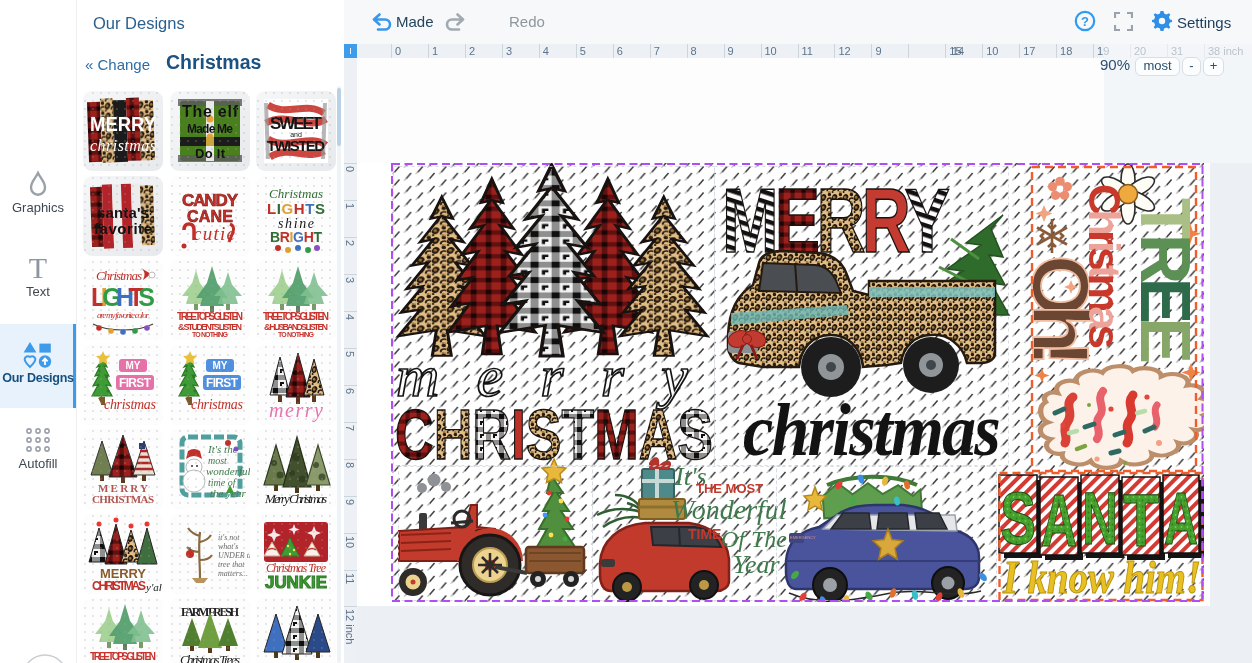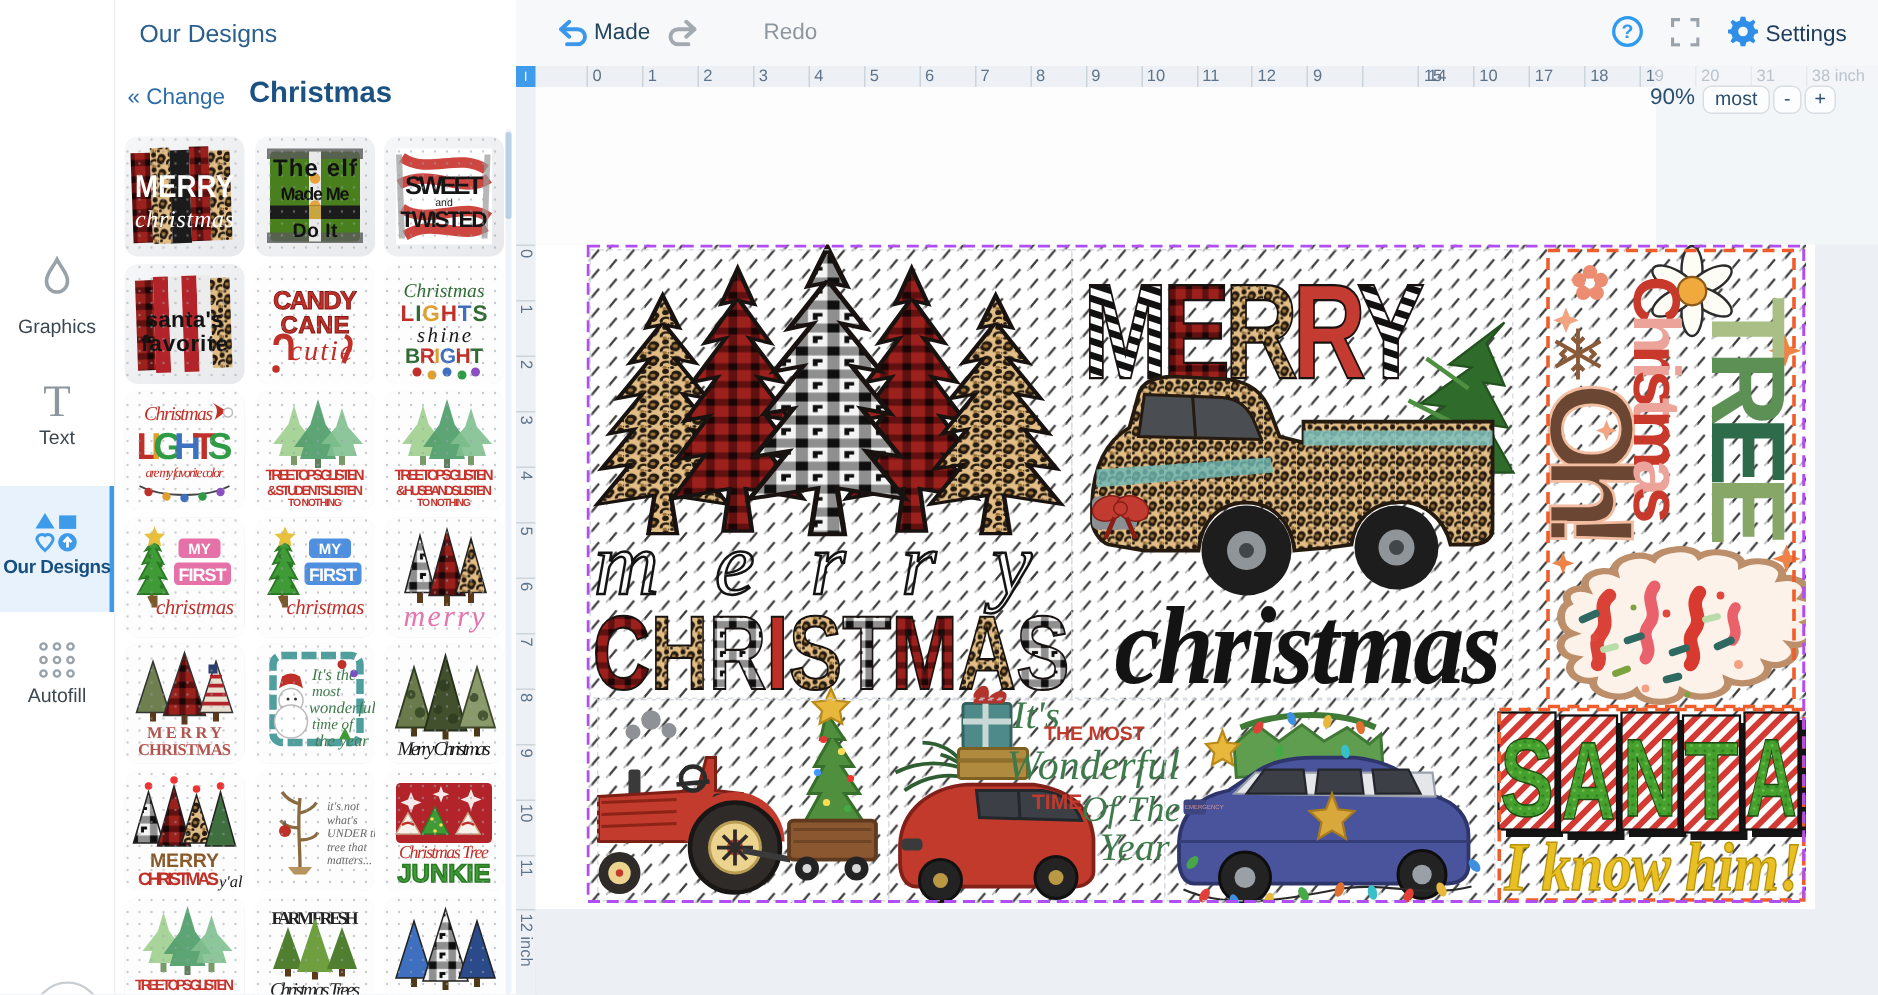--- a/index.html
+++ b/index.html
@@ -96,21 +96,21 @@
       <circle cx="2" cy="2" r="0.8" fill="#9aa0a8" opacity="0.55"></circle>
     </pattern>
   </defs>
 </svg>
 
 <div id="sidebar" class="abs"></div>
 <div class="sideitem" style="top:170px;">
   <svg width="24" height="28" viewBox="0 0 24 28" style="display:block;margin:0 auto;">
     <path d="M12,3 C15,9 19,12 19,17.5 A7,7.2 0 0 1 5,17.5 C5,12 9,9 12,3 Z" fill="none" stroke="#99a1a9" stroke-width="2.4"></path>
   </svg>
-  <span class="lbl" style="margin-top:12px;">Graphics</span>
+  <span class="lbl" style="margin-top:2px;">Graphics</span>
 </div>
 <div class="sideitem" style="top:255px;">
   <div style="font-family:'Liberation Serif',serif;font-size:30px;color:#8d969f;line-height:26px;">T</div>
   <span class="lbl" style="margin-top:3px;">Text</span>
 </div>
 <div id="sel"></div>
 <div class="sideitem" style="top:341px;z-index:2;">
   <svg width="30" height="28" viewBox="0 0 30 28" style="display:block;margin:0 auto;">
     <path d="M7,1 L13.4,11.4 L0.6,11.4 Z" fill="#3e9be9"></path>
     <rect x="16.4" y="2.6" width="11.4" height="9" fill="#3e9be9"></rect>

